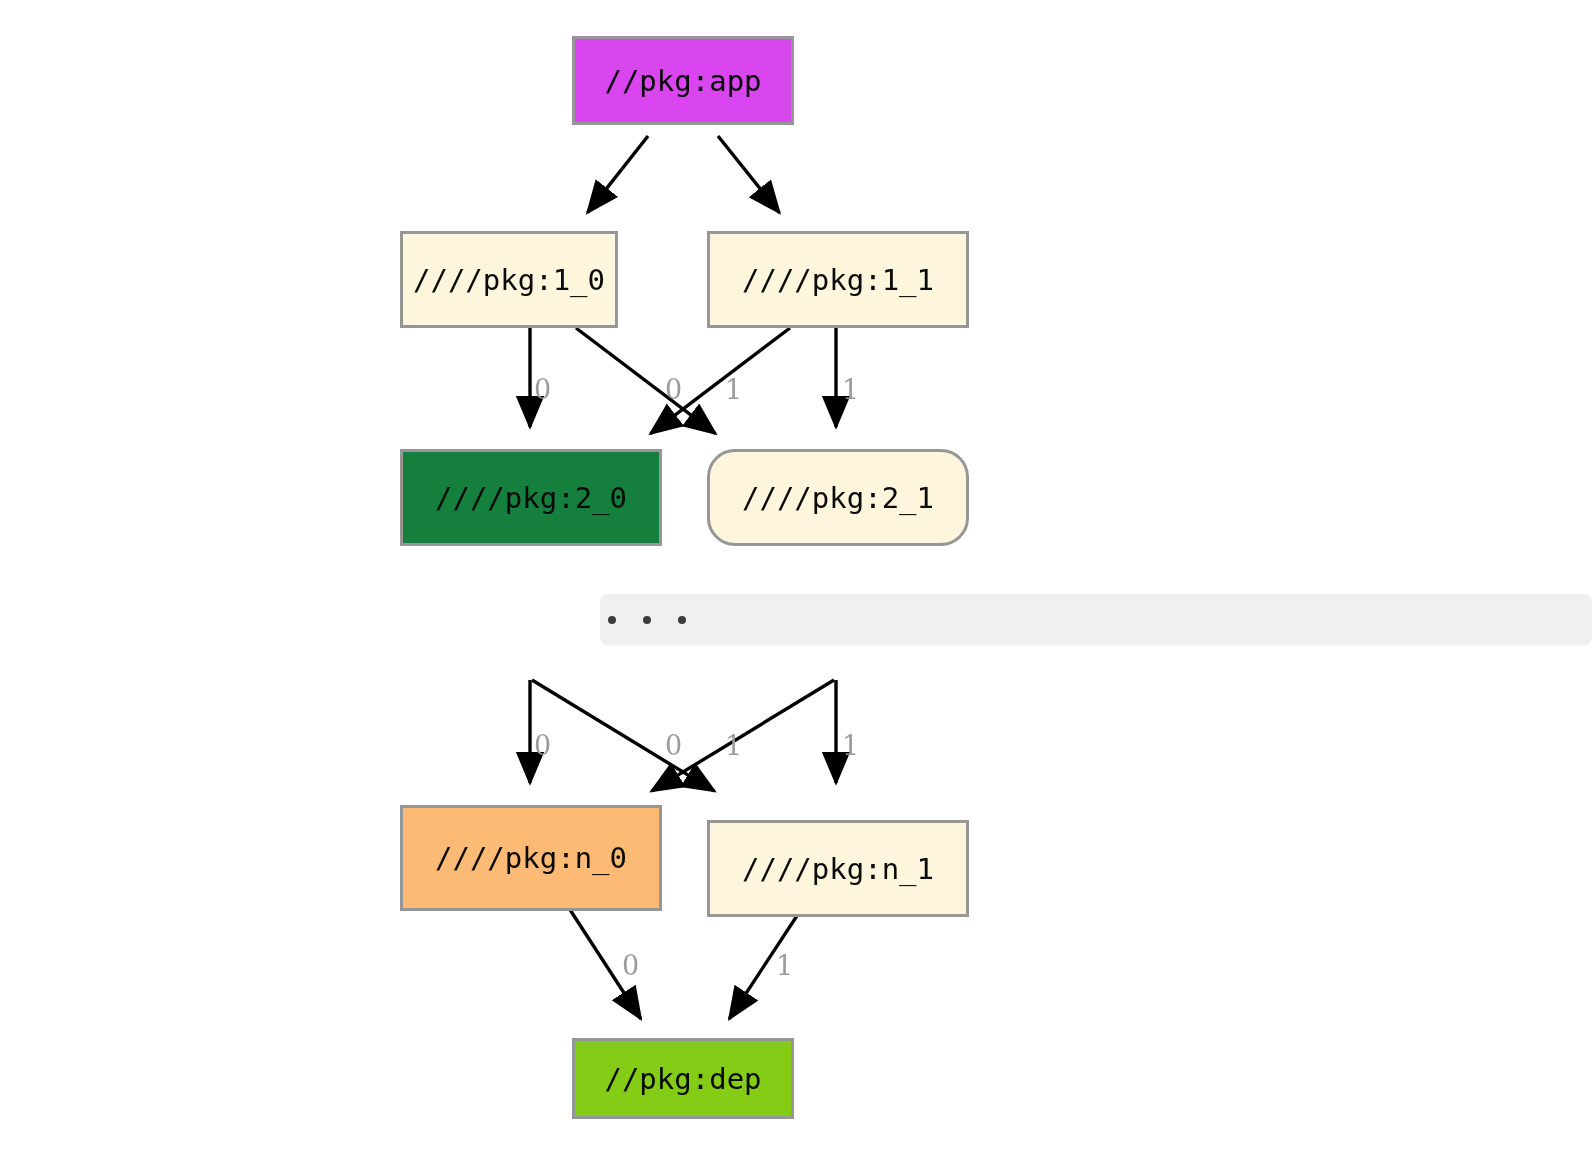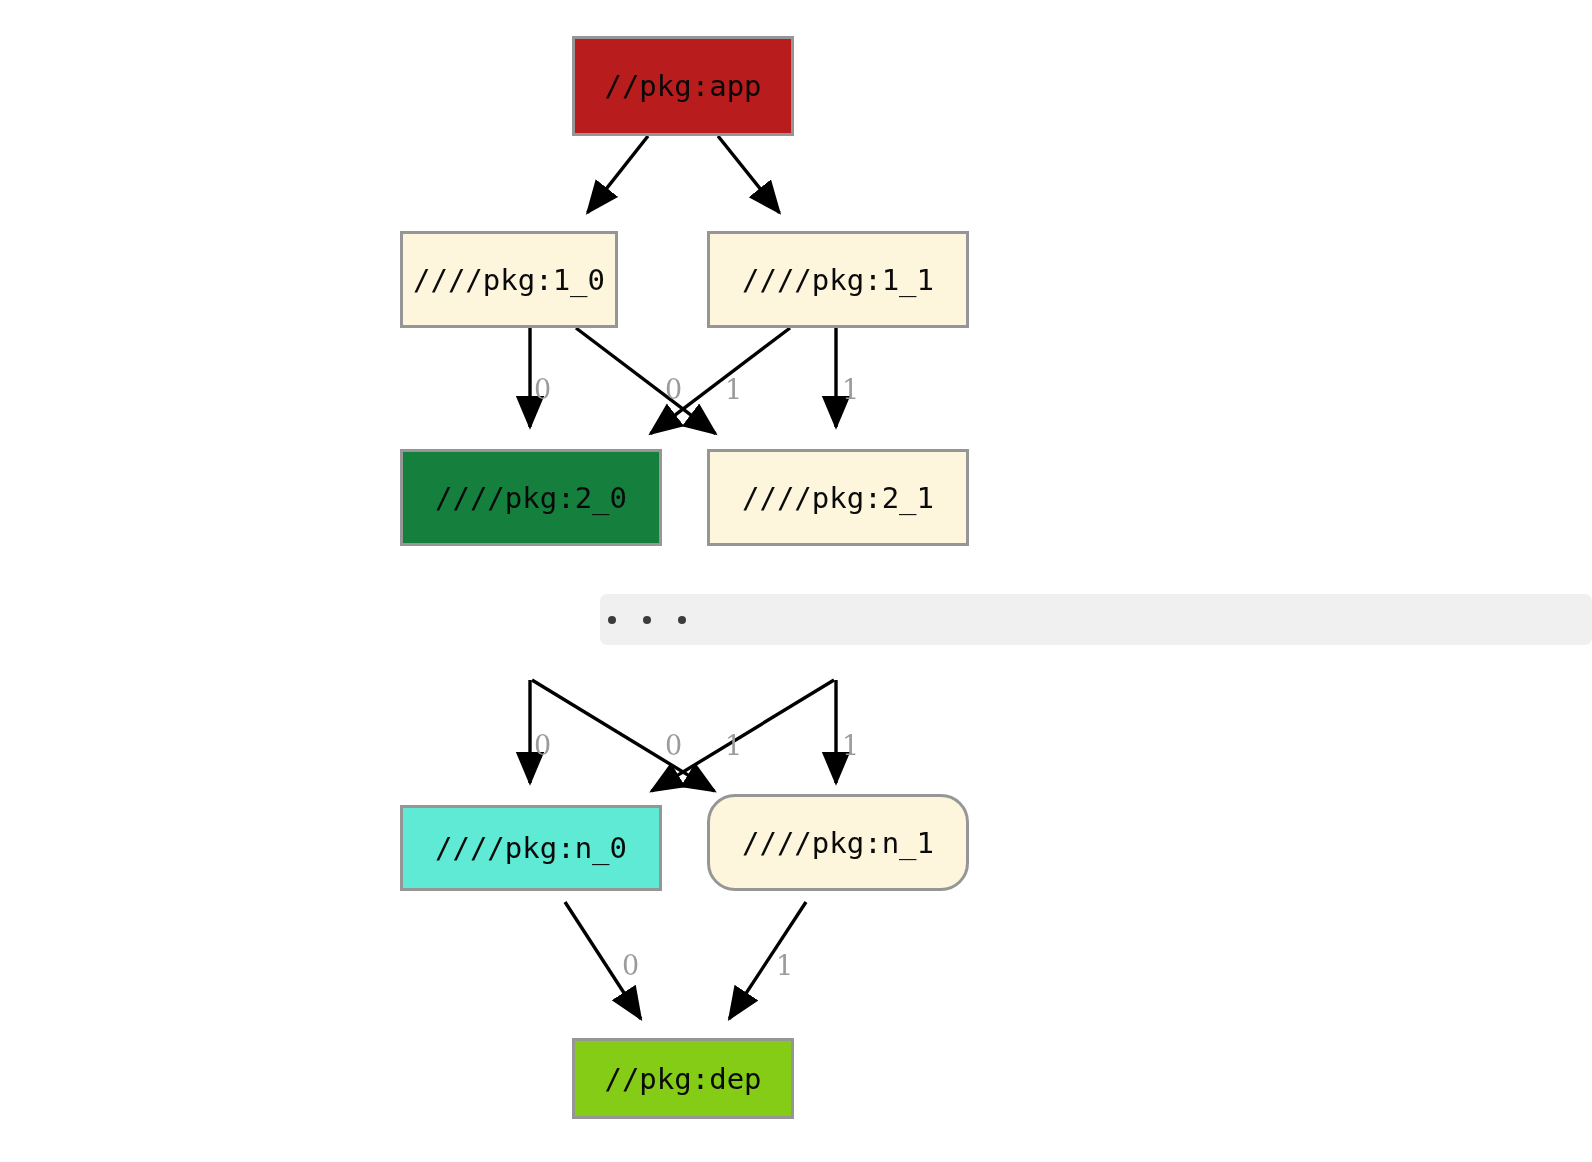--- a/index.html
+++ b/index.html
@@ -86,39 +86,39 @@
         <line x1="530" y1="680" x2="530" y2="783" stroke="#000000" stroke-width="3.4" marker-end="url(#arrowhead)"></line>
         <line x1="532" y1="680" x2="714.481471579397" y2="791.1562263427799" stroke="#000000" stroke-width="3.4" marker-end="url(#arrowhead)"></line>
         <line x1="834" y1="680" x2="651.518528420603" y2="791.1562263427799" stroke="#000000" stroke-width="3.4" marker-end="url(#arrowhead)"></line>
         <line x1="836" y1="680" x2="836" y2="783" stroke="#000000" stroke-width="3.4" marker-end="url(#arrowhead)"></line>
         <line x1="565" y1="902" x2="640.7466804030823" y2="1018.7390015623976" stroke="#000000" stroke-width="3.4" marker-end="url(#arrowhead)"></line>
         <line x1="806" y1="902" x2="729.3295289678908" y2="1018.7887407582127" stroke="#000000" stroke-width="3.4" marker-end="url(#arrowhead)"></line>
       </g>
   </svg>
 
   <div id="nodes-group">
-      <div class="node-box" style="left: 572px; top: 36px; width: 222px; height: 100px; background: #b91c1c; border-color: rgb(150, 150, 150);">
+      <div class="node-box" style="left: 572px; top: 36px; width: 222px; height: 89px; background: #d946ef; border-color: rgb(150, 150, 150);">
         <span class="node-label">//pkg:app</span>
       </div>
       <div class="node-box" style="left: 400px; top: 231px; width: 218px; height: 97px; background: rgb(253, 246, 221); border-color: rgb(150, 150, 150);">
         <span class="node-label">////pkg:1_0</span>
       </div>
       <div class="node-box" style="left: 707px; top: 231px; width: 262px; height: 97px; background: rgb(253, 246, 221); border-color: rgb(150, 150, 150); justify-content: center;">
         <span class="node-label">////pkg:1_1</span>
       </div>
       <div class="node-box" style="left: 400px; top: 449px; width: 262px; height: 97px; background: #15803d; border-color: rgb(150, 150, 150);">
         <span class="node-label">////pkg:2_0</span>
       </div>
-      <div class="node-box" style="left: 707px; top: 449px; width: 262px; height: 97px; background: rgb(253, 246, 221); border-color: rgb(150, 150, 150);">
+      <div class="node-box" style="left: 707px; top: 449px; width: 262px; height: 97px; background: rgb(253, 246, 221); border-color: rgb(150, 150, 150); border-radius: 28px;">
         <span class="node-label">////pkg:2_1</span>
       </div>
-      <div class="node-box" style="left: 400px; top: 805px; width: 262px; height: 86px; background: #5eead4; border-color: rgb(150, 150, 150); text-align: right;">
+      <div class="node-box" style="left: 400px; top: 805px; width: 262px; height: 106px; background: #fdba74; border-color: rgb(150, 150, 150); text-align: right;">
         <span class="node-label">////pkg:n_0</span>
       </div>
-      <div class="node-box" style="left: 707px; top: 794px; width: 262px; height: 97px; background: rgb(253, 246, 221); border-color: rgb(150, 150, 150); border-radius: 28px;">
+      <div class="node-box" style="left: 707px; top: 820px; width: 262px; height: 97px; background: rgb(253, 246, 221); border-color: rgb(150, 150, 150);">
         <span class="node-label">////pkg:n_1</span>
       </div>
       <div class="node-box" style="left: 572px; top: 1038px; width: 222px; height: 81px; background: #84cc16; border-color: rgb(150, 150, 150);">
         <span class="node-label">//pkg:dep</span>
       </div>
     </div>
 
   <div id="edge-labels-group">
       <div class="edge-label" style="left: 534px; top: 374px; color: rgb(155, 155, 155);">0</div>
       <div class="edge-label" style="left: 665px; top: 374px; color: rgb(155, 155, 155);">0</div>

